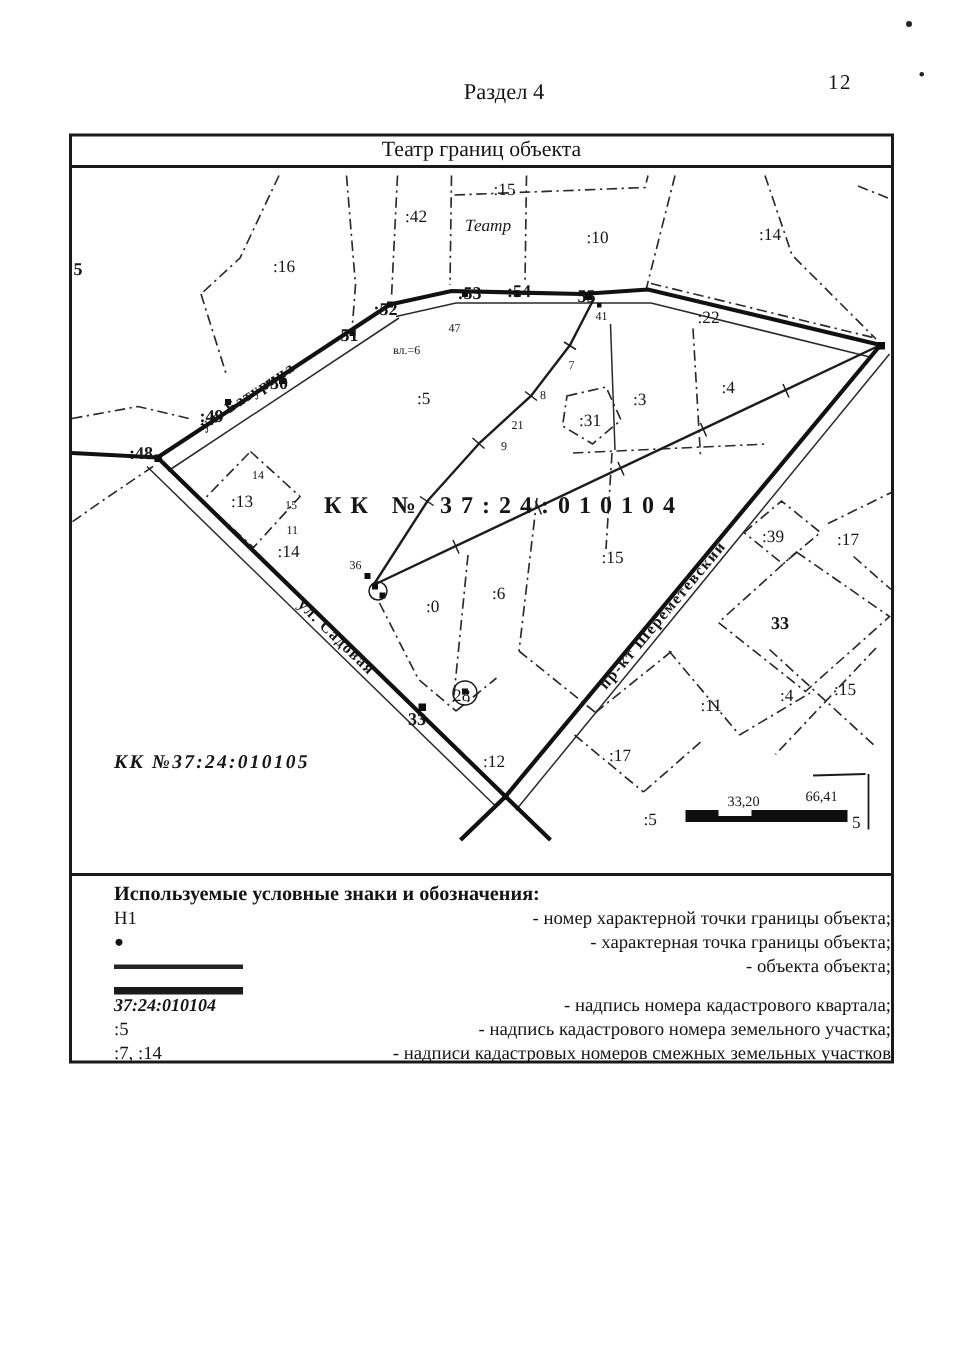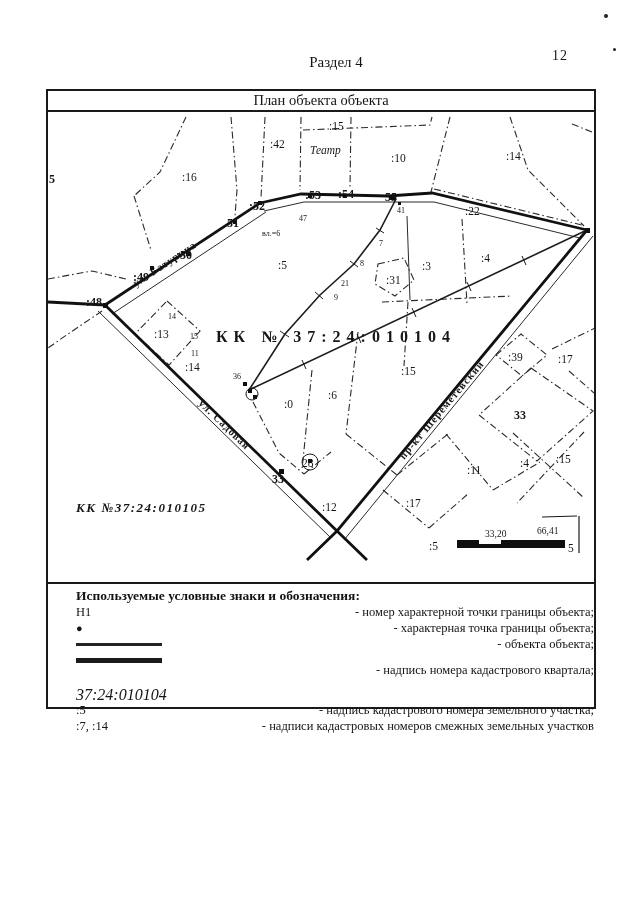--- a/index.html
+++ b/index.html
@@ -33,34 +33,34 @@
   #legend{
     border-top:2px solid #1a1a1a;height:123px;
     padding:4px 0 0 28px;box-sizing:border-box;font-size:12.5px;
   }
   #legendTitle{font-weight:bold;font-size:13.5px;margin-bottom:1px;}
   .lrow{display:flex;line-height:15.8px;}
   .lsym{width:92px;flex:0 0 92px;}
   .ltext{flex:1;text-align:right;}
   .symline{height:3px;background:#242424;width:86px;margin-top:6px;}
   .symline.thick{height:5px;background:#1b1b1b;}
-  .symkk{font-weight:normal;font-style:italic;font-size:16px;margin-top:24px;}
+  .symkk{font-weight:bold;font-style:italic;font-size:12px;}
   .symdot{font-size:11px;}
 </style>
 </head>
 <body>
 
 <div class="speck" style="left:604px;top:14px;width:4px;height:4px;"></div>
 <div class="speck" style="left:613px;top:48px;width:3px;height:3px;"></div>
 
 <div id="pageNumber">12</div>
 <div id="sectionTitle">Раздел 4</div>
 
 <div id="planBox">
-  <div id="planTitle">План объекта объекта</div>
+  <div id="planTitle">Театр границ объекта</div>
 
   <div id="mapWrap">
     <svg width="546" height="470" viewBox="0 0 546 470">
 
       <g stroke="#2a2a2a" stroke-width="1.1" fill="none" stroke-dasharray="7,3,1.5,3">
         <path d="M138,5 L112,60 L86,84"></path>
         <path d="M86,84 L103,138"></path>
         <path d="M183,5 L189,78 L187,104"></path>
         <path d="M217,5 L213,86"></path>
         <path d="M253,5 L252,78"></path>

